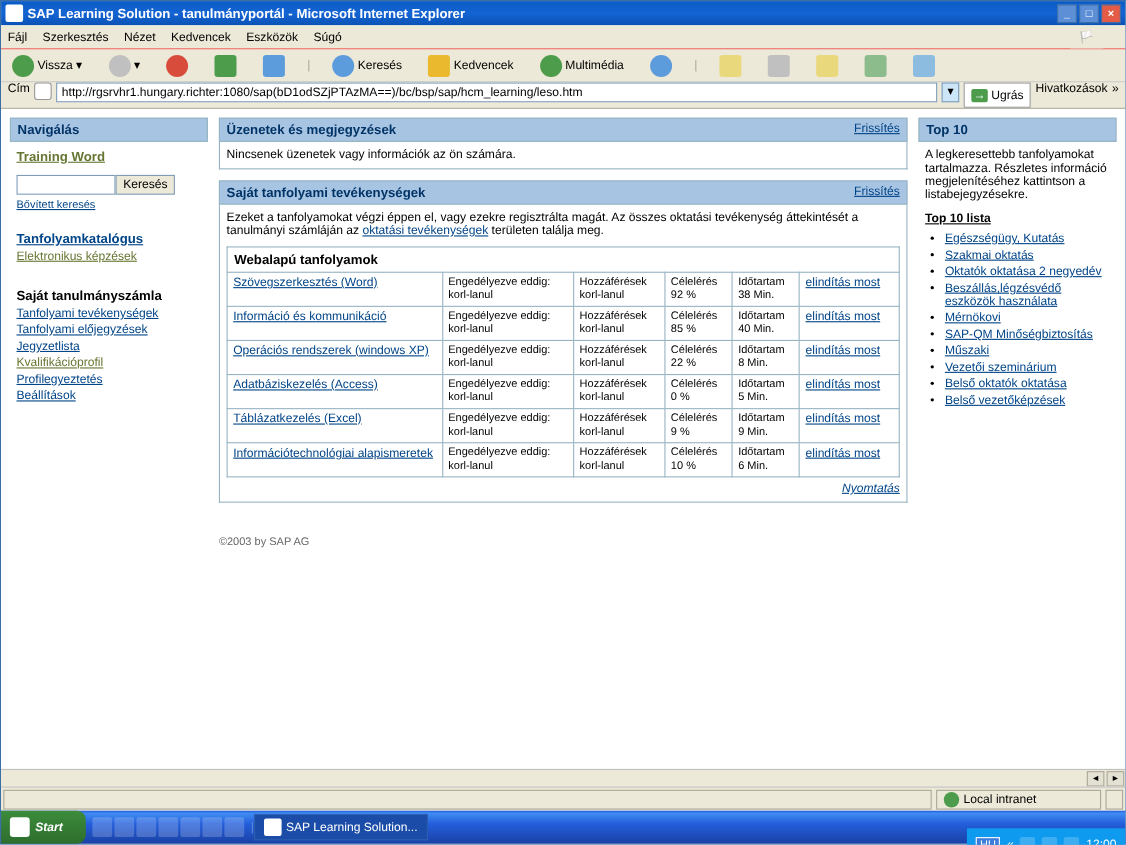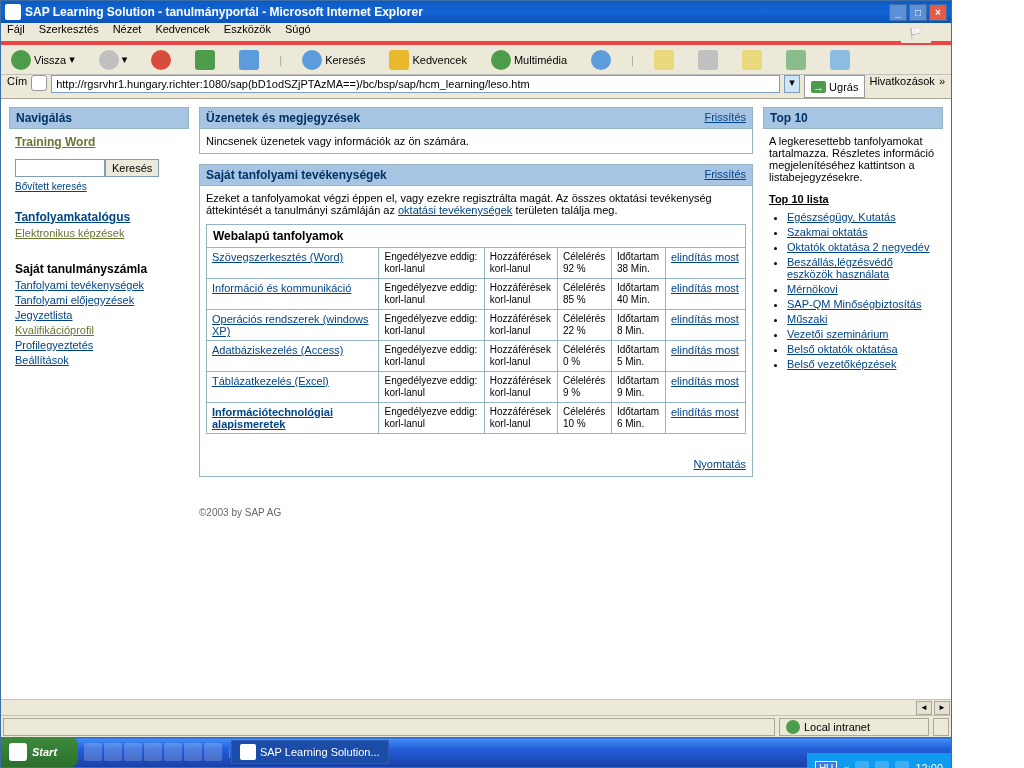--- a/index.html
+++ b/index.html
@@ -1,22 +1,22 @@
 <!DOCTYPE html>
 <html><head>
 <meta charset="utf-8">
 <style>
 *{box-sizing:border-box;margin:0;padding:0;font-family:Arial,Helvetica,sans-serif;}
 body{background:#fff;font-size:11px;overflow:hidden;}
-.ie-window{width:952px;height:768px;display:flex;flex-direction:column;border:1px solid #3c6ea5;}
+.ie-window{width:1024px;height:768px;display:flex;flex-direction:column;border:1px solid #3c6ea5;}
 .titlebar{background:linear-gradient(to bottom,#0a5bc4 0%,#1464d4 50%,#0a52b5 100%);color:#fff;height:22px;display:flex;align-items:center;padding:0 4px;font-weight:bold;font-size:12px;}
 .titlebar .ie-icon{width:16px;height:16px;margin-right:4px;display:inline-block;background:#fff;border-radius:2px;}
 .titlebar .winbtns{margin-left:auto;display:flex;gap:2px;}
 .titlebar .winbtn{width:18px;height:17px;background:#5c8fd6;border:1px solid #3c6ea5;color:#fff;display:flex;align-items:center;justify-content:center;font-size:10px;}
-.menubar{background:#ece9d8;height:22px;display:flex;padding:0 6px;font-size:11px;border-bottom:4px solid #ef4444;}
+.menubar{background:#ece9d8;height:22px;display:flex;align-items:center;padding:0 6px;font-size:11px;border-bottom:1px solid #ef4444;}
 .menubar span{margin-right:14px;}
 .menubar .logo{margin-left:auto;width:30px;height:20px;background:#ece9d8;display:flex;align-items:center;justify-content:center;}
 .toolbar{background:#ece9d8;height:30px;display:flex;align-items:center;padding:0 6px;font-size:11px;border-bottom:1px solid #c0c0c0;gap:16px;}
 .tbbtn{display:flex;align-items:center;gap:3px;padding:2px 4px;}
 .tbicon{width:20px;height:20px;display:inline-block;border-radius:3px;}
 .addrbar{background:#ece9d8;height:24px;display:flex;padding:0 6px;font-size:11px;border-bottom:1px solid #aca899;gap:4px;}
 .addrbar input{flex:1;height:18px;border:1px solid #7f9db9;padding:0 4px;font-size:11px;}
 .gobtn{background:#fff;border:1px solid #999;padding:1px 6px;display:flex;align-items:center;gap:3px;}
 .content{flex:1;background:#fff;overflow:auto;padding:8px;}
 .layout{width:100%;border-collapse:collapse;}
@@ -37,21 +37,21 @@
 .sep{height:12px;}
 .sectitle{font-weight:bold;margin-top:8px;margin-bottom:3px;font-size:12px;}
 .catlink{color:#004488;font-weight:bold;text-decoration:underline;font-size:12px;}
 .sublink{color:#667733;text-decoration:underline;}
 table.courses{border-collapse:collapse;width:100%;margin-top:8px;border:1px solid #97b4c2;}
 table.courses th{background:#fff;border:1px solid #97b4c2;text-align:left;padding:4px 6px;font-size:12px;font-weight:bold;}
 table.courses td{border:1px solid #97b4c2;padding:3px 5px;font-size:10px;vertical-align:top;}
 .course-name{color:#004488;text-decoration:underline;font-size:11px;}
 .cell-sm div{font-size:10px;line-height:1.2;}
 .startlink{color:#004488;text-decoration:underline;font-size:11px;}
-.printlink{float:right;margin-top:24px;}
+.printlink{float:right;margin-top:4px;font-style:italic;}
 .top10 ul{list-style:disc;padding-left:18px;margin-top:6px;}
 .top10 li{margin-bottom:3px;}
 .hscroll{height:16px;background:#ece9d8;border-top:1px solid #c0c0c0;display:flex;align-items:center;justify-content:flex-end;}
 .hscroll .sbtn{width:16px;height:14px;background:#e3e1d1;border:1px solid #aca899;margin:0 1px;font-size:8px;display:flex;align-items:center;justify-content:center;}
 .statusbar{background:#ece9d8;height:22px;display:flex;align-items:center;border-top:1px solid #c0c0c0;font-size:11px;}
 .statusbar .pane{border:1px solid #aca899;height:18px;margin:0 2px;display:flex;align-items:center;padding:0 6px;}
 .footer{font-size:10px;color:#666;margin-top:30px;}
 .taskbar{background:linear-gradient(to bottom,#245edb 0%,#3f8cf3 8%,#245edb 40%,#1941a5 100%);height:30px;display:flex;align-items:center;color:#fff;font-size:11px;}
 .startbtn{background:linear-gradient(to bottom,#3c8b3c,#2d6e2d);height:30px;padding:0 21px 0 8px;display:flex;align-items:center;font-weight:bold;font-style:italic;border-radius:0 8px 8px 0;}
 .qlaunch{display:flex;gap:2px;margin:0 6px;align-items:center;}
@@ -288,21 +288,21 @@
                         <div>Célelérés</div>
                         <div>9 %</div>
                       </td>
                       <td class="cell-sm">
                         <div>Időtartam</div>
                         <div>9 Min.</div>
                       </td>
                       <td><a href="#" class="startlink">elindítás most</a></td>
                     </tr>
                     <tr>
-                      <td style="width:32%;font-weight:bold;"><a href="#" class="course-name">Információtechnológiai alapismeretek</a></td>
+                      <td style="width:32%;"><a href="#" class="course-name">Információtechnológiai alapismeretek</a></td>
                       <td class="cell-sm">
                         <div>Engedélyezve eddig:</div>
                         <div>korl-lanul</div>
                       </td>
                       <td class="cell-sm">
                         <div>Hozzáférések</div>
                         <div>korl-lanul</div>
                       </td>
                       <td class="cell-sm">
                         <div>Célelérés</div>

